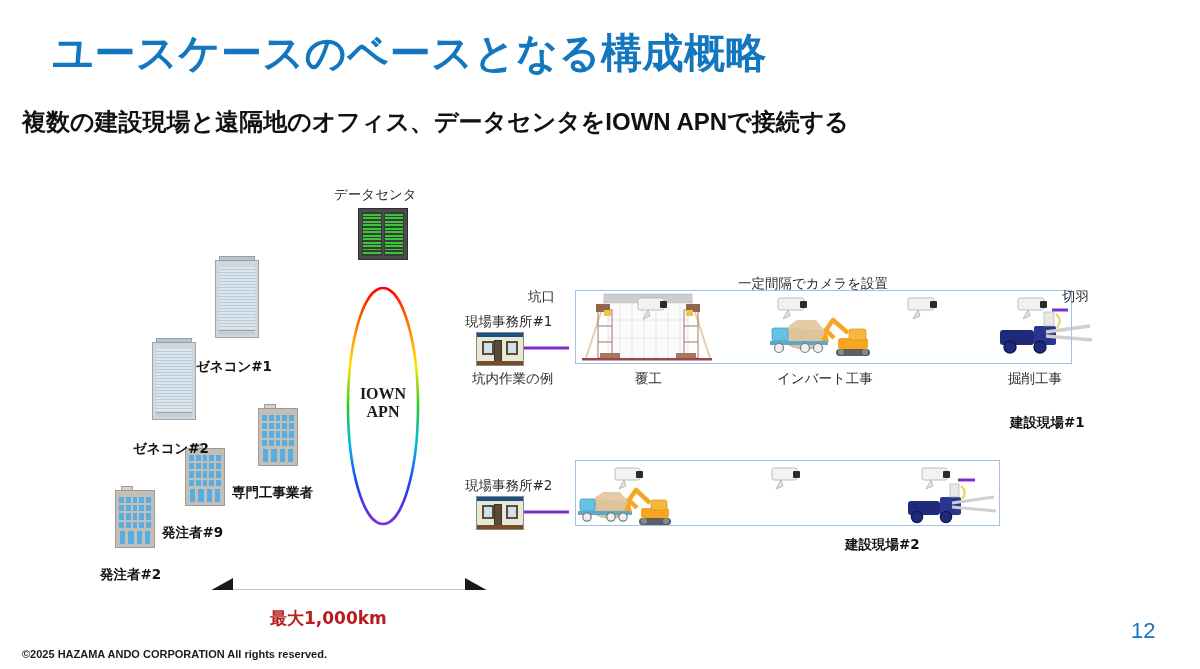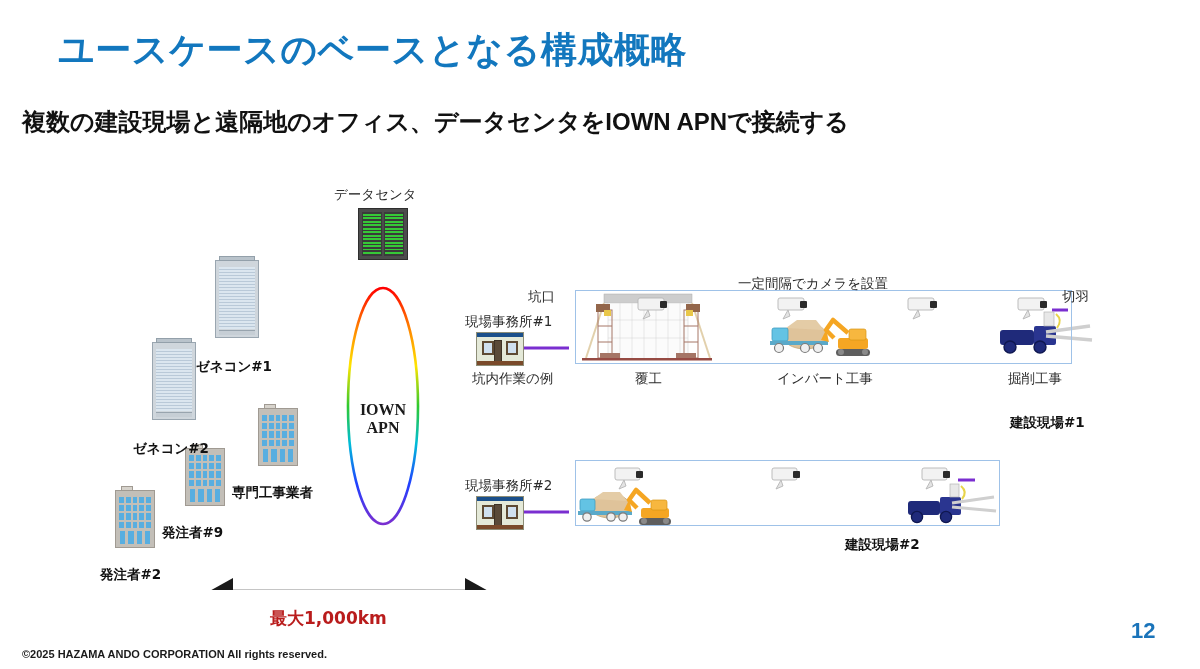--- a/index.html
+++ b/index.html
@@ -7,42 +7,42 @@
     width:1200px;height:669px;
     background:#ffffff;
     font-family:"Liberation Sans","DejaVu Sans",sans-serif;
     overflow:hidden;
     position:relative;
   }
   .slide{position:relative;width:1200px;height:669px;}
 
   
   .slide-title{
-    position:absolute;left:58px;top:26px;
-    font-size:36px;font-weight:bold;
+    position:absolute;left:52px;top:26px;
+    font-size:41px;font-weight:bold;
     color:#1277be;
     letter-spacing:0.5px;
     white-space:nowrap;
   }
   .slide-subtitle{
     position:absolute;left:22px;top:106px;
     font-size:24px;font-weight:bold;
     color:#111111;
     white-space:nowrap;
   }
 
   
   .footer-copyright{
     position:absolute;left:22px;top:648px;
     font-size:11px;font-weight:bold;color:#1a1a1a;
     white-space:nowrap;
   }
   .page-number{
     position:absolute;left:1131px;top:618px;
-    font-size:22px;font-weight:bold;color:#1a74ba;
+    font-size:22px;font-weight:normal;color:#1a74ba;
   }
 
   
   .diagram{position:absolute;left:0;top:170px;width:1044px;height:420px;}
   .svg-layer{position:absolute;left:0;top:0;width:1200px;height:420px;}
 
   
   .lbl{
     position:absolute;
     font-size:13.5px;color:#2b2b2b;
@@ -515,21 +515,21 @@
     <div class="icon hut" style="left:476px;top:326px;width:48px;height:34px;">
       <div class="band"></div>
         <div class="wA"></div>
         <div class="door"></div>
         <div class="wB"></div>
         <div class="sill"></div>
     </div>
 
     <div class="lbl" style="left:334px;top:16px;">データセンタ</div>
 
-    <div class="lbl iown" style="left:348px;top:231px;width:70px;">
+    <div class="lbl iown" style="left:348px;top:215px;width:70px;">
       <span>IOWN</span><br>
       <span>APN</span>
     </div>
 
     <div class="lbl bold" style="left:196px;top:172px;">ゼネコン#1</div>
     <div class="lbl bold" style="left:133px;top:254px;">ゼネコン#2</div>
     <div class="lbl bold" style="left:232px;top:298px;">専門工事業者</div>
     <div class="lbl bold" style="left:162px;top:338px;">発注者#9</div>
     <div class="lbl bold" style="left:100px;top:380px;">発注者#2</div>
 

